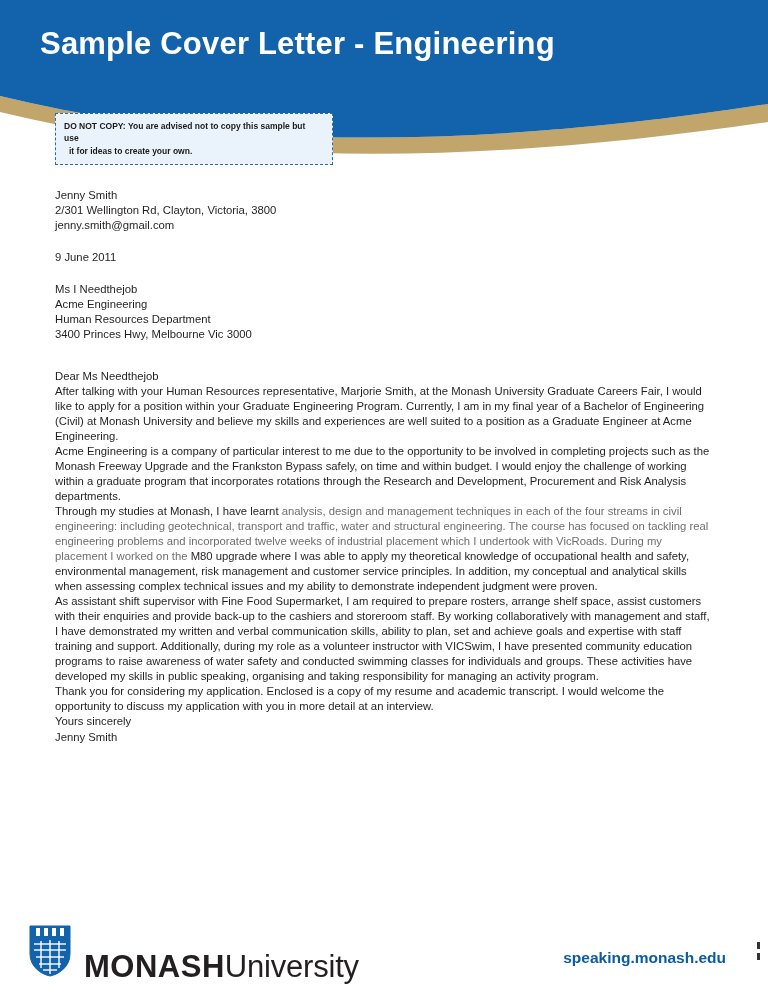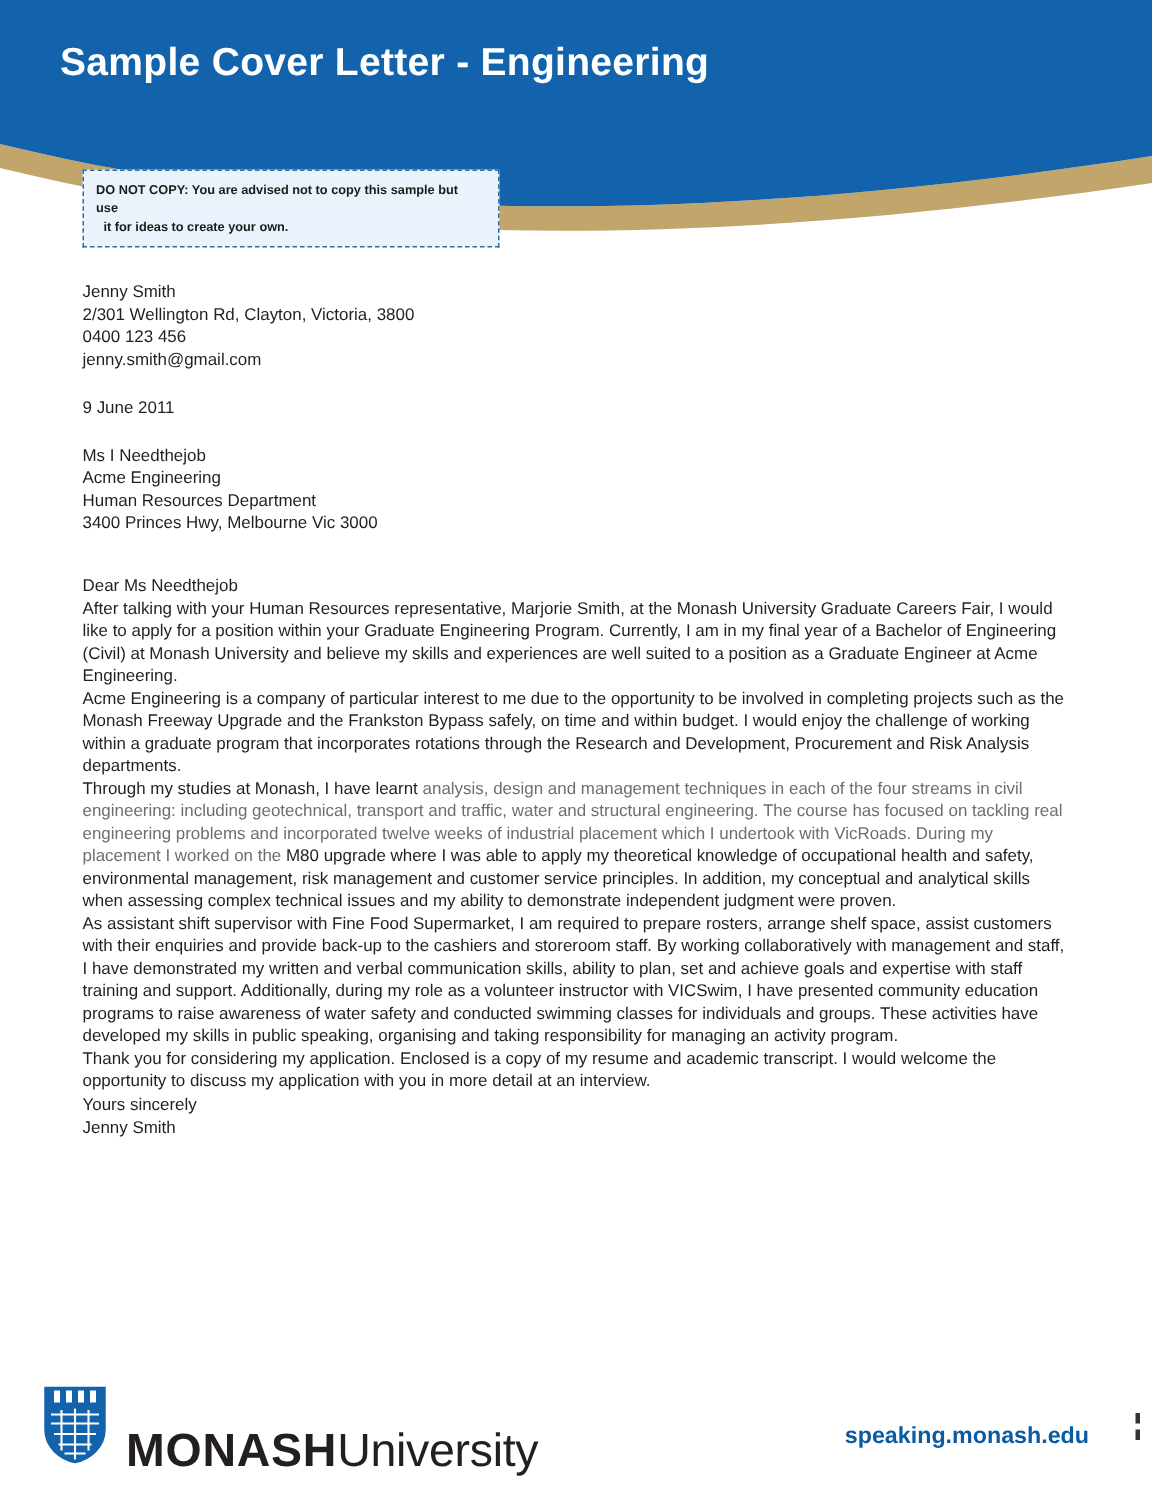--- a/index.html
+++ b/index.html
@@ -22,21 +22,21 @@
     left: 0; top: 0;
     width: 768px;
     height: 160px;
     overflow: hidden;
   }
   .header-svg { display: block; }
   .header-title {
     position: absolute;
     left: 40px;
     top: 26px;
-    font-size: 26px;
+    font-size: 31px;
     font-weight: bold;
     color: #ffffff;
     letter-spacing: 0.2px;
     white-space: nowrap;
     text-align: right;
   }
 
   
   .donotcopy {
     position: absolute;
@@ -151,21 +151,20 @@
 <div class="donotcopy">
   <p>DO NOT COPY: You are advised not to copy this sample but use</p>
   <p class="line2">it for ideas to create your own.</p>
 </div>
 
 <div class="letter">
 
   <div class="blk">
     <p>Jenny Smith</p>
     <p>2/301 Wellington Rd, Clayton, Victoria, 3800</p>
-    <p>0400 123 456</p>
     <p>jenny.smith@gmail.com</p>
   </div>
 
   <div class="blk">
     <p>9 June 2011</p>
   </div>
 
   <div class="blk">
     <p>Ms I Needthejob</p>
     <p>Acme Engineering</p>

